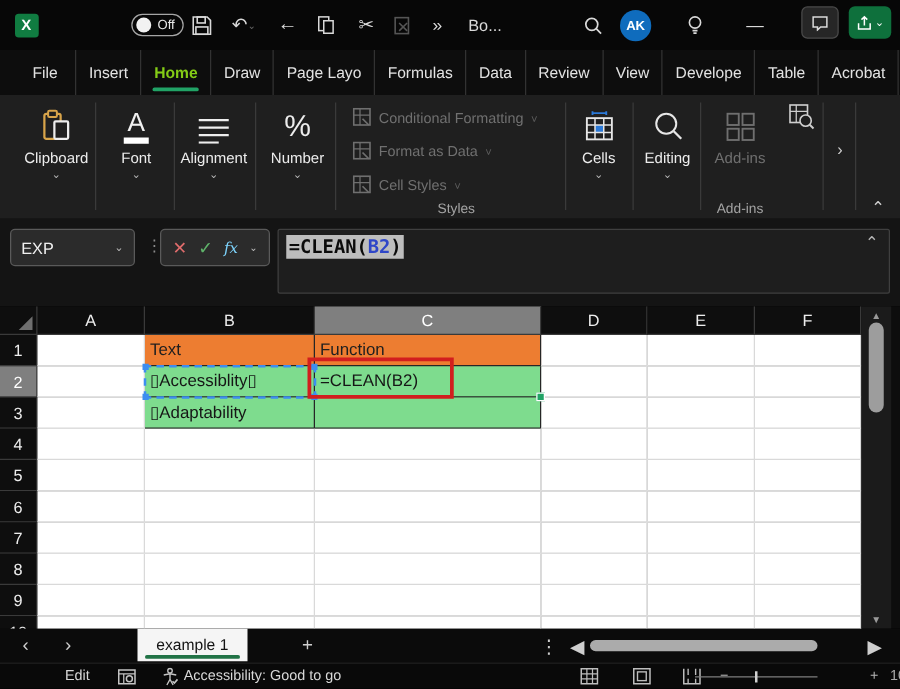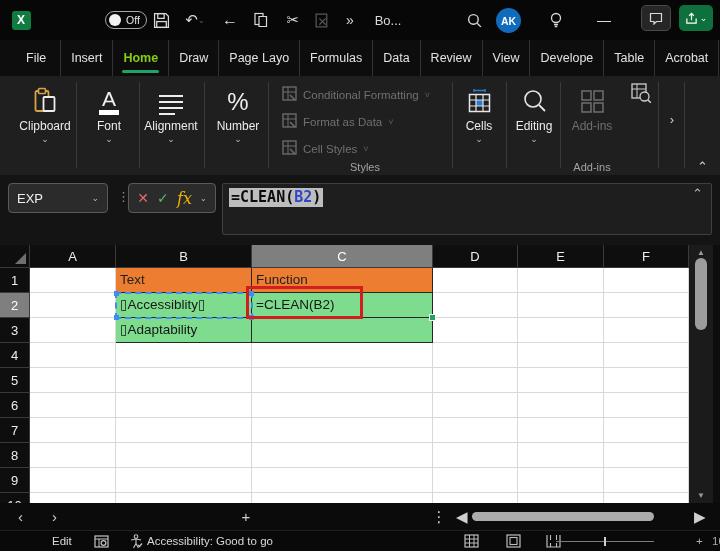--- a/index.html
+++ b/index.html
@@ -60,21 +60,21 @@
   .labs-icon { position:absolute; left:630px; top:6px; }
 
   
   .formula-row { position:absolute; top:175px; left:0; width:720px; height:70px; background:#141414; }
   .namebox { position:absolute; left:8px; top:8px; width:100px; height:30px; background:#2b2b2b; border:1px solid #5a5a5a; border-radius:4px; display:flex; align-items:center; padding:0 8px; font-size:13px; color:#f0f0f0; }
   .namebox .chev { margin-left:auto; font-size:9px; color:#bdbdbd; }
   .fdots { position:absolute; left:117px; top:14px; color:#8a8a8a; font-size:13px; }
   .fbtns { position:absolute; left:128px; top:8px; width:88px; height:30px; background:#2b2b2b; border:1px solid #5a5a5a; border-radius:4px; display:flex; align-items:center; justify-content:space-evenly; font-size:13px; }
   .fx-cancel { color:#e06c6c; font-size:14px; }
   .fx-enter { color:#5fb36a; font-size:14px; }
-  .fx-label { font-style:italic; font-family:"DejaVu Serif",serif; color:#eab308; font-size:16px; }
+  .fx-label { font-style:italic; font-family:"DejaVu Serif",serif; color:#7dd3fc; font-size:12px; }
   .fbtns .chev { font-size:8px; color:#bdbdbd; }
   .fbox { position:absolute; left:222px; top:8px; width:490px; height:52px; background:#1e1e1e; border:1px solid #3f3f3f; border-radius:2px; padding:4px 6px; }
   .fsel { display:inline-block; background:#bdbdbd; padding:0 2px; font-family:"DejaVu Sans Mono",monospace; font-size:15px; font-weight:600; color:#0b0b0b; line-height:19px; }
   .fsel .ref { color:#2E46C8; }
   .fbox .collapse { position:absolute; right:8px; top:2px; color:#b5b5b5; font-size:13px; }
 
   
   .grid-section { position:absolute; top:245px; left:0; width:720px; height:258px; background:#0d0d0d; overflow:hidden; }
   .ghead { display:flex; height:23px; }
   .gcorner { width:30px; height:23px; background:#0e0e0e; border-right:1px solid #3a3a3a; border-bottom:1px solid #3a3a3a; position:relative; }
@@ -465,20 +465,21 @@
   <div class="vscroll">
     <span class="arr" style="top:3px">▲</span>
     <div class="thumb"></div>
     <span class="arr" style="bottom:3px">▼</span>
   </div>
 </div>
 
 <div class="sheetbar">
   <span class="nav" style="left:18px">‹</span>
   <span class="nav" style="left:52px">›</span>
+  <span class="sheet-tab">example 1</span>
   <span class="nav add-sheet">+</span>
   <span class="nav sheet-dots">⋮</span>
   <span class="nav hs-left">◀</span>
   <span class="hs-thumb"></span>
   <span class="nav hs-right">▶</span>
 </div>
 
 <div class="statusbar">
   <span class="it sb-mode">Edit</span>
   <span class="it sb-macro">

